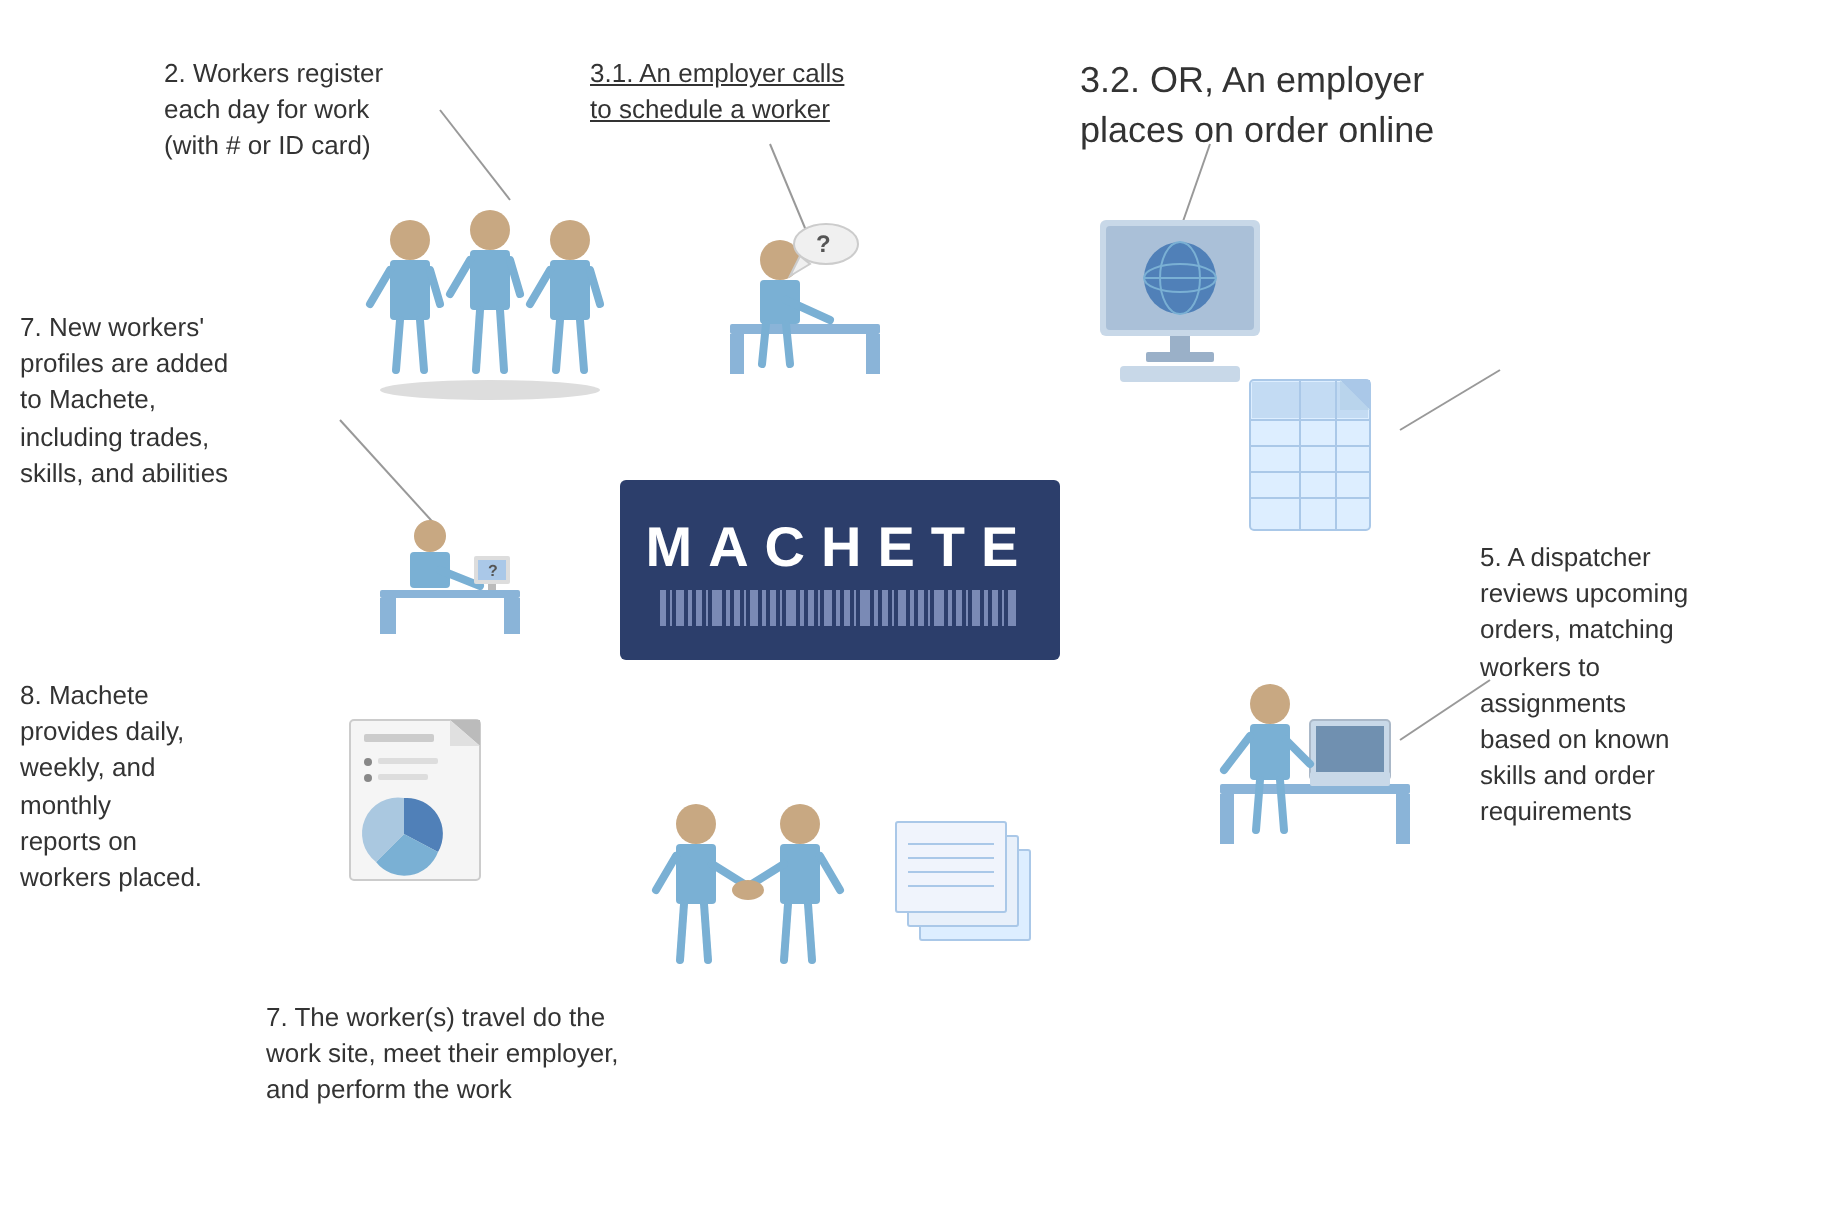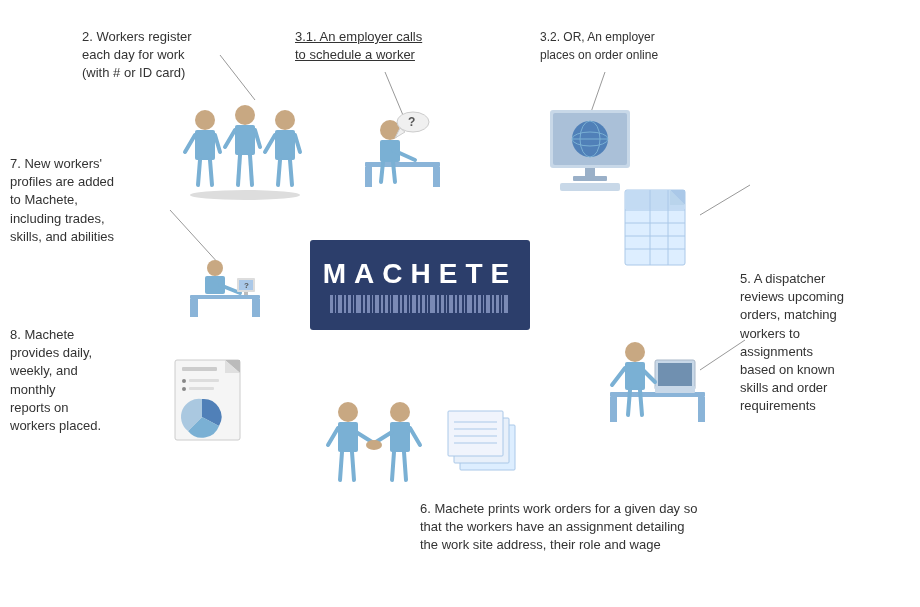--- a/index.html
+++ b/index.html
@@ -173,21 +173,21 @@
       <rect x="25" y="30" width="20" height="22" fill="#7ab0d4" rx="2"></rect>
 
       <line x1="38" y1="40" x2="60" y2="50" stroke="#7ab0d4" stroke-width="4" stroke-linecap="round"></line>
 
       <line x1="28" y1="52" x2="26" y2="72" stroke="#7ab0d4" stroke-width="4" stroke-linecap="round"></line>
       <line x1="38" y1="52" x2="40" y2="72" stroke="#7ab0d4" stroke-width="4" stroke-linecap="round"></line>
     </svg>
   </div>
 
   <div class="label" style="left:540px; top:28px; width:185px;">
-    <span style="white-space:pre-line; font-size:12px;">3.2. OR, An employer
+    <span style="white-space:pre-line; font-size:18px;">3.2. OR, An employer
 places on order online</span>
   </div>
 
   <div class="icon-container" style="left:545px; top:105px;">
     <svg width="100" height="90" viewBox="0 0 100 90">
 
       <rect x="5" y="5" width="80" height="58" fill="#c8d8e8" rx="3"></rect>
       <rect x="8" y="8" width="74" height="52" fill="#aac0d8" rx="2"></rect>
 
       <circle cx="45" cy="34" r="18" fill="#5080b8"></circle>
@@ -296,40 +296,40 @@
 
       <circle cx="35" cy="22" r="10" fill="#c8a882"></circle>
       <rect x="25" y="32" width="20" height="28" fill="#7ab0d4" rx="2"></rect>
       <line x1="25" y1="38" x2="12" y2="55" stroke="#7ab0d4" stroke-width="4" stroke-linecap="round"></line>
       <line x1="43" y1="40" x2="55" y2="52" stroke="#7ab0d4" stroke-width="4" stroke-linecap="round"></line>
       <line x1="30" y1="60" x2="28" y2="85" stroke="#7ab0d4" stroke-width="4" stroke-linecap="round"></line>
       <line x1="40" y1="60" x2="42" y2="85" stroke="#7ab0d4" stroke-width="4" stroke-linecap="round"></line>
     </svg>
   </div>
 
-  <div class="label" style="left:420px; top:500px; width:480px;">
-    <span style="white-space:pre-line; font-size:13px;">6. Machete prints work orders for a given day so
-that the workers have an assignment detailing
-the work site address, their role and wage</span>
-  </div>
 
   <div class="icon-container" style="left:440px; top:400px;">
     <svg width="90" height="80" viewBox="0 0 90 80">
 
       <rect x="20" y="25" width="55" height="45" fill="#ddeeff" stroke="#aac8e8" stroke-width="1" rx="1"></rect>
       <rect x="14" y="18" width="55" height="45" fill="#e8f0fa" stroke="#aac8e8" stroke-width="1" rx="1"></rect>
       <rect x="8" y="11" width="55" height="45" fill="#f0f4fc" stroke="#aac8e8" stroke-width="1" rx="1"></rect>
 
       <line x1="14" y1="22" x2="57" y2="22" stroke="#aac8e8" stroke-width="1"></line>
       <line x1="14" y1="29" x2="57" y2="29" stroke="#aac8e8" stroke-width="1"></line>
       <line x1="14" y1="36" x2="57" y2="36" stroke="#aac8e8" stroke-width="1"></line>
       <line x1="14" y1="43" x2="57" y2="43" stroke="#aac8e8" stroke-width="1"></line>
     </svg>
   </div>
 
+  <div class="label" style="left:133px; top:500px; width:240px;">
+    <span style="white-space:pre-line; font-size:13px;">7. The worker(s) travel do the
+work site, meet their employer,
+and perform the work</span>
+  </div>
 
   <div class="icon-container" style="left:320px; top:390px;">
     <svg width="110" height="110" viewBox="0 0 110 110">
 
       <circle cx="28" cy="22" r="10" fill="#c8a882"></circle>
       <rect x="18" y="32" width="20" height="30" fill="#7ab0d4" rx="2"></rect>
       <line x1="18" y1="38" x2="8" y2="55" stroke="#7ab0d4" stroke-width="4" stroke-linecap="round"></line>
       <line x1="36" y1="42" x2="52" y2="52" stroke="#7ab0d4" stroke-width="4" stroke-linecap="round"></line>
       <line x1="22" y1="62" x2="20" y2="90" stroke="#7ab0d4" stroke-width="4" stroke-linecap="round"></line>
       <line x1="32" y1="62" x2="34" y2="90" stroke="#7ab0d4" stroke-width="4" stroke-linecap="round"></line>
@@ -338,21 +338,21 @@
       <rect x="70" y="32" width="20" height="30" fill="#7ab0d4" rx="2"></rect>
       <line x1="90" y1="38" x2="100" y2="55" stroke="#7ab0d4" stroke-width="4" stroke-linecap="round"></line>
       <line x1="72" y1="42" x2="56" y2="52" stroke="#7ab0d4" stroke-width="4" stroke-linecap="round"></line>
       <line x1="74" y1="62" x2="72" y2="90" stroke="#7ab0d4" stroke-width="4" stroke-linecap="round"></line>
       <line x1="84" y1="62" x2="86" y2="90" stroke="#7ab0d4" stroke-width="4" stroke-linecap="round"></line>
 
       <ellipse cx="54" cy="55" rx="8" ry="5" fill="#c8a882"></ellipse>
     </svg>
   </div>
 
-  <div class="label" style="left:10px; top:326px; width:155px;">
+  <div class="label" style="left:10px; top:339px; width:155px;">
     
     <span style="white-space:pre-line; font-size:13px;">8. Machete
 provides daily,
 weekly, and
 monthly
 reports on
 workers placed.</span>
   </div>
 
   <div class="icon-container" style="left:170px; top:355px;">

